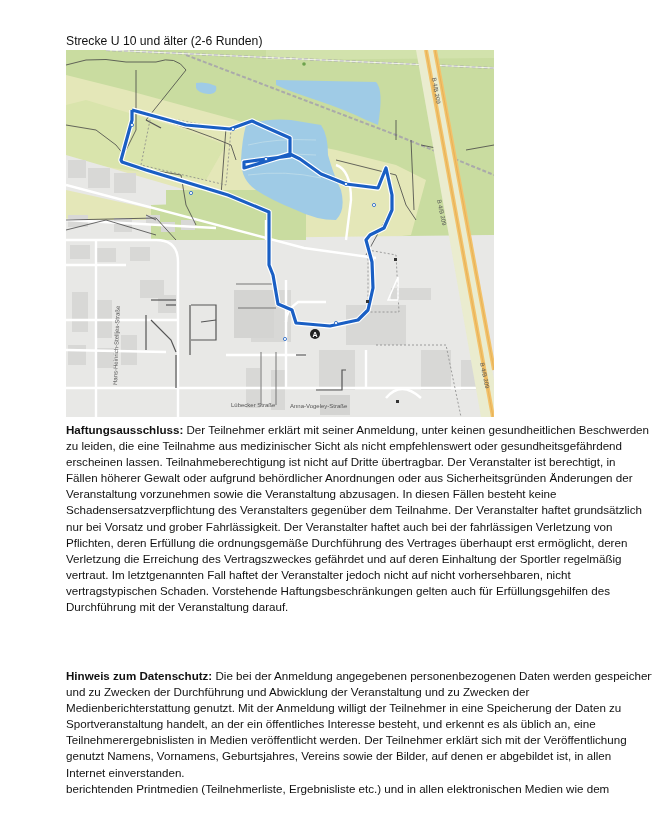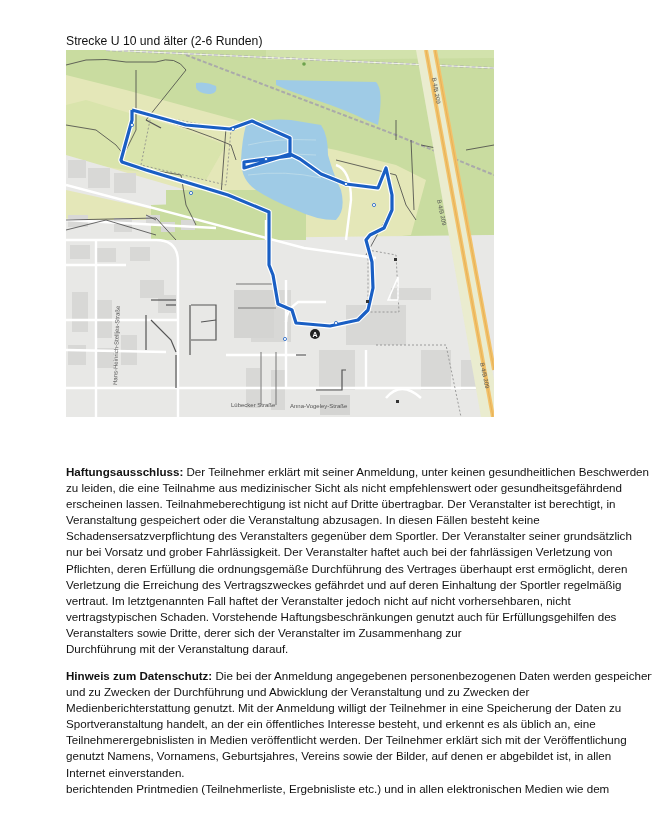--- a/index.html
+++ b/index.html
@@ -3,21 +3,21 @@
 <meta charset="utf-8">
 <style>
   html, body { margin: 0; padding: 0; background: #ffffff; }
   body { width: 652px; height: 835px; position: relative; overflow: hidden;
          font-family: "Liberation Sans", "DejaVu Sans", sans-serif; color: #111; }
   .caption { position: absolute; left: 66px; top: 34px; font-size: 12.2px; line-height: 15px; text-align: right; }
   .map { position: absolute; left: 66px; top: 50px; width: 428px; height: 367px; overflow: hidden; background: #e9e9e6; }
   .map svg { display: block; }
   .para { position: absolute; left: 66px; width: 570px; font-size: 11.6px; line-height: 16.1px; }
   .para b { font-weight: bold; }
-  .p1 { top: 464px; }
+  .p1 { top: 422px; }
   .p2 { top: 668px; }
   .line { display: block; white-space: nowrap; }
 </style>
 </head>
 <body>
 
 <div class="caption">Strecke U 10 und älter (2-6 Runden)</div>
 
 <div class="map">
   <svg width="428" height="367" viewBox="0 0 428 367" xmlns="http://www.w3.org/2000/svg">
@@ -196,28 +196,28 @@
       <text x="165" y="357">Lübecker Straße</text>
       <text x="224" y="358">Anna-Vogeley-Straße</text>
     </g>
   </svg>
 </div>
 
 <div class="para p1">
   <span class="line"><b>Haftungsausschluss:</b><span> Der Teilnehmer erklärt mit seiner Anmeldung, unter keinen gesundheitlichen Beschwerden</span></span>
   <span class="line">zu leiden, die eine Teilnahme aus medizinischer Sicht als nicht empfehlenswert oder gesundheitsgefährdend</span>
   <span class="line">erscheinen lassen. Teilnahmeberechtigung ist nicht auf Dritte übertragbar. Der Veranstalter ist berechtigt, in</span>
-  <span class="line">Veranstaltung gespeichert oder die Veranstaltung abzusagen. In diesen Fällen besteht keine</span>
-  <span class="line">Schadensersatzverpflichtung des Veranstalters gegenüber dem Sportler. Der Veranstalter seiner grundsätzlich</span>
+  <span class="line">Fällen höherer Gewalt oder aufgrund behördlicher Anordnungen oder aus Sicherheitsgründen Änderungen der</span>
+  <span class="line">Veranstaltung vorzunehmen sowie die Veranstaltung abzusagen. In diesen Fällen besteht keine</span>
+  <span class="line">Schadensersatzverpflichtung des Veranstalters gegenüber dem Teilnahme. Der Veranstalter haftet grundsätzlich</span>
   <span class="line">nur bei Vorsatz und grober Fahrlässigkeit. Der Veranstalter haftet auch bei der fahrlässigen Verletzung von</span>
   <span class="line">Pflichten, deren Erfüllung die ordnungsgemäße Durchführung des Vertrages überhaupt erst ermöglicht, deren</span>
   <span class="line">Verletzung die Erreichung des Vertragszweckes gefährdet und auf deren Einhaltung der Sportler regelmäßig</span>
   <span class="line">vertraut. Im letztgenannten Fall haftet der Veranstalter jedoch nicht auf  nicht vorhersehbaren, nicht</span>
-  <span class="line">vertragstypischen Schaden. Vorstehende Haftungsbeschränkungen genutzt auch für Erfüllungsgehilfen des</span>
-  <span class="line">Veranstalters sowie Dritte, derer sich der Veranstalter im Zusammenhang zur</span>
+  <span class="line">vertragstypischen Schaden. Vorstehende Haftungsbeschränkungen gelten auch für Erfüllungsgehilfen des</span>
   <span class="line">Durchführung mit der Veranstaltung darauf.</span>
 </div>
 
 <div class="para p2">
   <span class="line"><b>Hinweis zum Datenschutz:</b><span> Die bei der Anmeldung angegebenen personenbezogenen Daten werden gespeichert</span></span>
   <span class="line">und zu Zwecken der Durchführung und Abwicklung der Veranstaltung und zu Zwecken der</span>
   <span class="line">Medienberichterstattung genutzt. Mit der Anmeldung willigt der Teilnehmer in eine Speicherung der Daten zu</span>
   <span class="line">Sportveranstaltung handelt, an der ein öffentliches Interesse besteht, und erkennt es als üblich an, eine</span>
   <span class="line">Teilnehmerergebnislisten in Medien veröffentlicht werden. Der Teilnehmer erklärt sich mit der Veröffentlichung</span>
   <span class="line">genutzt Namens, Vornamens, Geburtsjahres, Vereins sowie der Bilder, auf denen er abgebildet ist, in allen</span>

